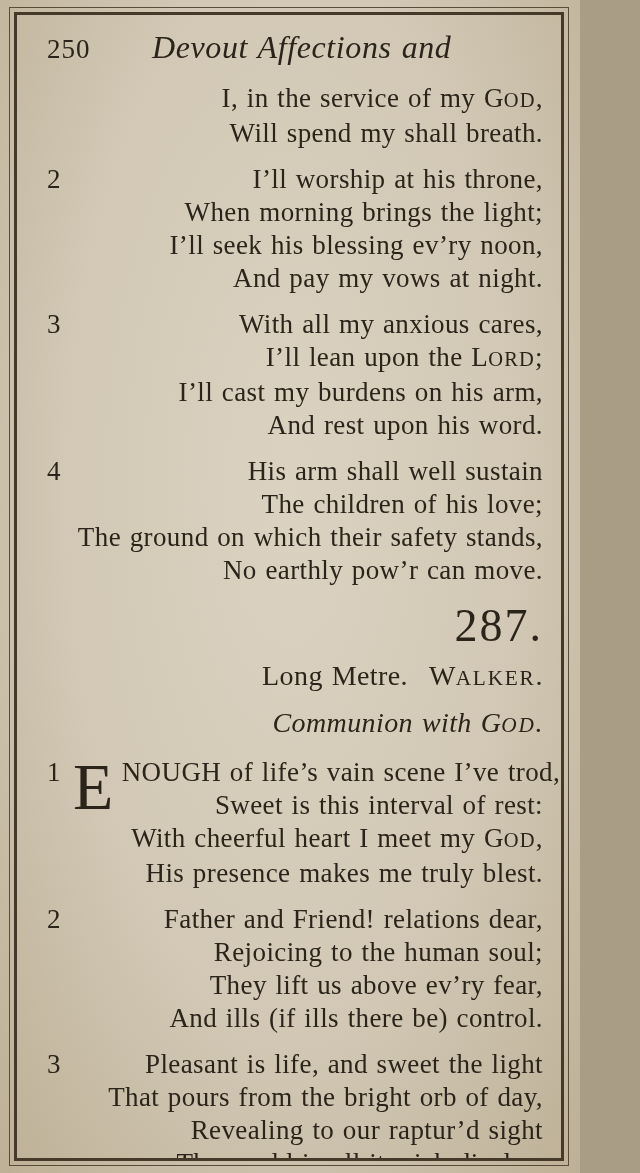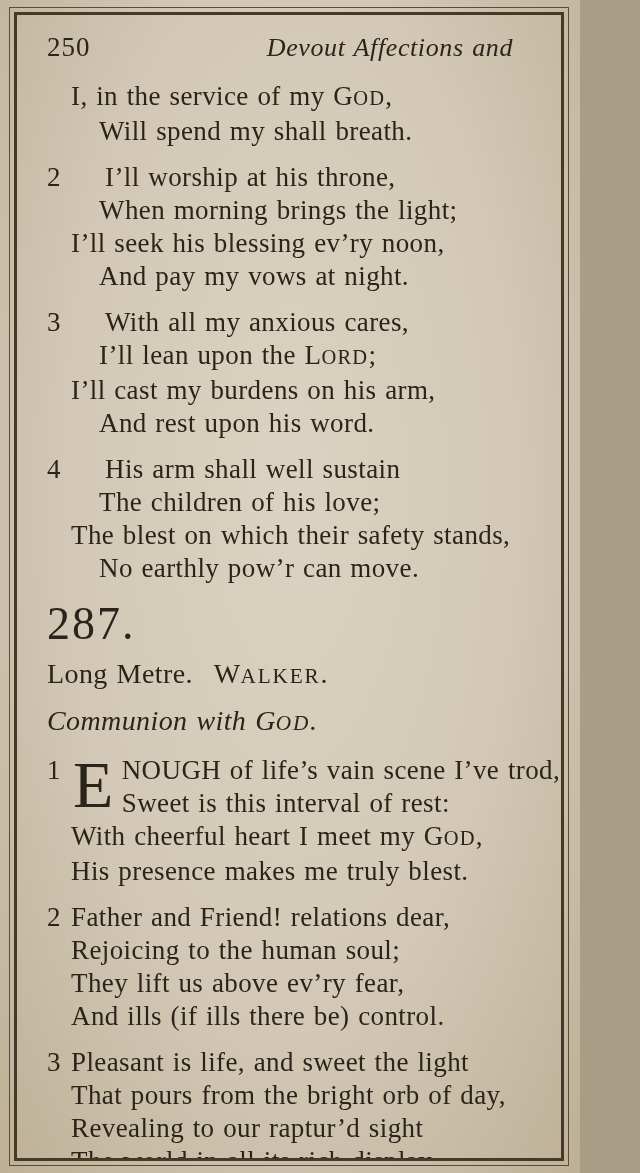--- a/index.html
+++ b/index.html
@@ -24,37 +24,37 @@
     overflow:hidden;
   }
   .content {
     padding:16px 18px 0 30px;
     font-size:27px; line-height:33px;
     letter-spacing:0.4px; word-spacing:1.5px;
   }
   .header { display:flex; align-items:baseline; margin-bottom:16px; }
   .page-num { font-size:27px; letter-spacing:1px; }
   .running-title {
-    flex:1; text-align:right; font-style:italic; font-size:26px;
+    flex:1; text-align:center; font-style:italic; font-size:32px;
     letter-spacing:0.6px; padding-right:30px;
   }
   .stanzas { }
   .stanza { position:relative; padding-left:24px; margin-bottom:13px; }
   .stanza-num { position:absolute; left:0; top:0; font-size:27px; }
-  .line { white-space:nowrap; }
+  .line { white-space:nowrap;text-align:right; }
   .ind0 { padding-left:0; }
   .ind1 { padding-left:28px; }
   .ind2 { padding-left:34px; }
   .dropcap {
     float:left;
     font-size:66px; line-height:58px; height:62px;
     padding:2px 8px 0 2px;
     font-weight:normal;
   }
-  .hymn-heading { text-align:left; }
+  .hymn-heading { text-align:right; }
   .hymn-number {
     font-size:46px; line-height:52px; letter-spacing:2px;
     margin:6px 0 4px 0;
   }
   .meter-line { font-size:28px; line-height:40px; margin-bottom:8px; }
   .meter-label { }
   .author-label { margin-left:12px; }
   .hymn-title {
     font-style:italic; font-size:28px; line-height:34px; margin-bottom:14px;
   }
@@ -91,21 +91,21 @@
               <span class="stanza-num">3</span>
               <div class="line ind2">With all my anxious cares,</div>
               <div class="line ind1">I’ll lean upon the <span class="smallcaps">L<span class="sc-rest">ORD</span></span>;</div>
               <div class="line ind0">I’ll cast my burdens on his arm,</div>
               <div class="line ind1">And rest upon his word.</div>
             </div>
             <div class="stanza">
               <span class="stanza-num">4</span>
               <div class="line ind2">His arm shall well sustain</div>
               <div class="line ind1">The children of his love;</div>
-              <div class="line ind0">The blest on which their safety stands,</div>
+              <div class="line ind0">The ground on which their safety stands,</div>
               <div class="line ind1">No earthly pow’r can move.</div>
             </div>
           </div>
 
         <div class="hymn-heading">
           <div class="hymn-number">287.</div>
           <div class="meter-line">
             <span class="meter-label">Long Metre.</span>
             <span class="author-label"><span class="smallcaps">W<span class="sc-rest">ALKER</span></span>.</span>
           </div>

